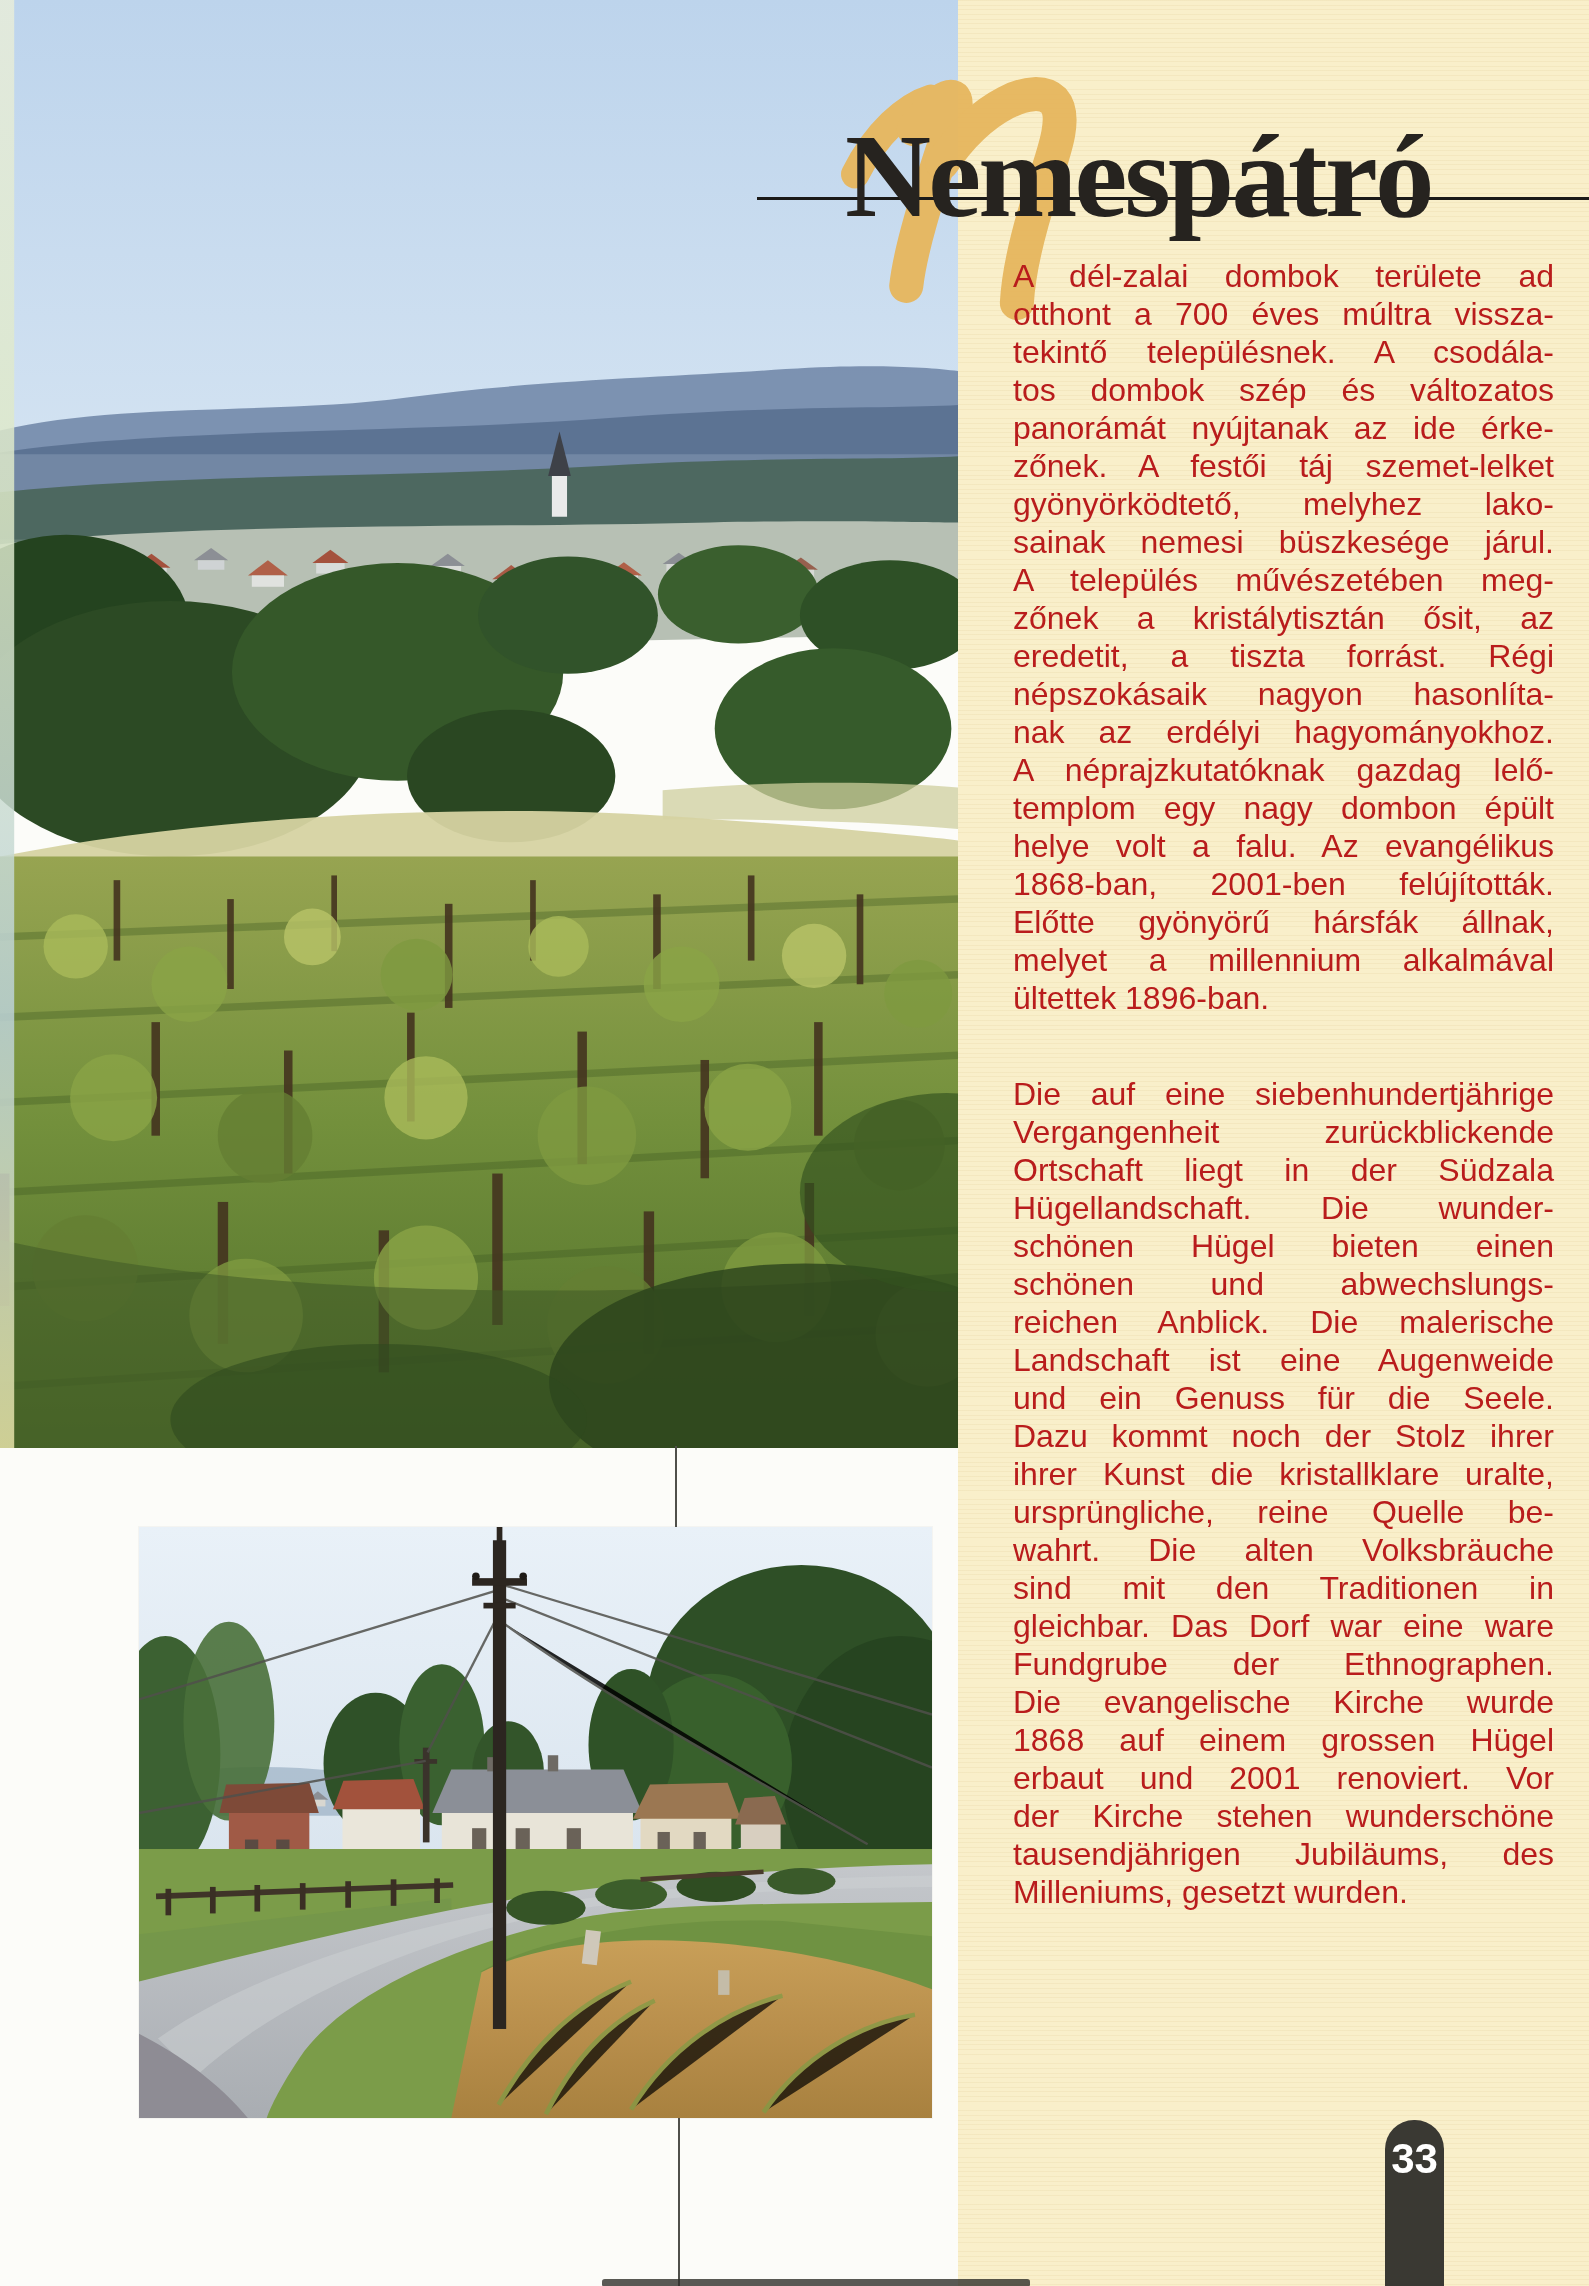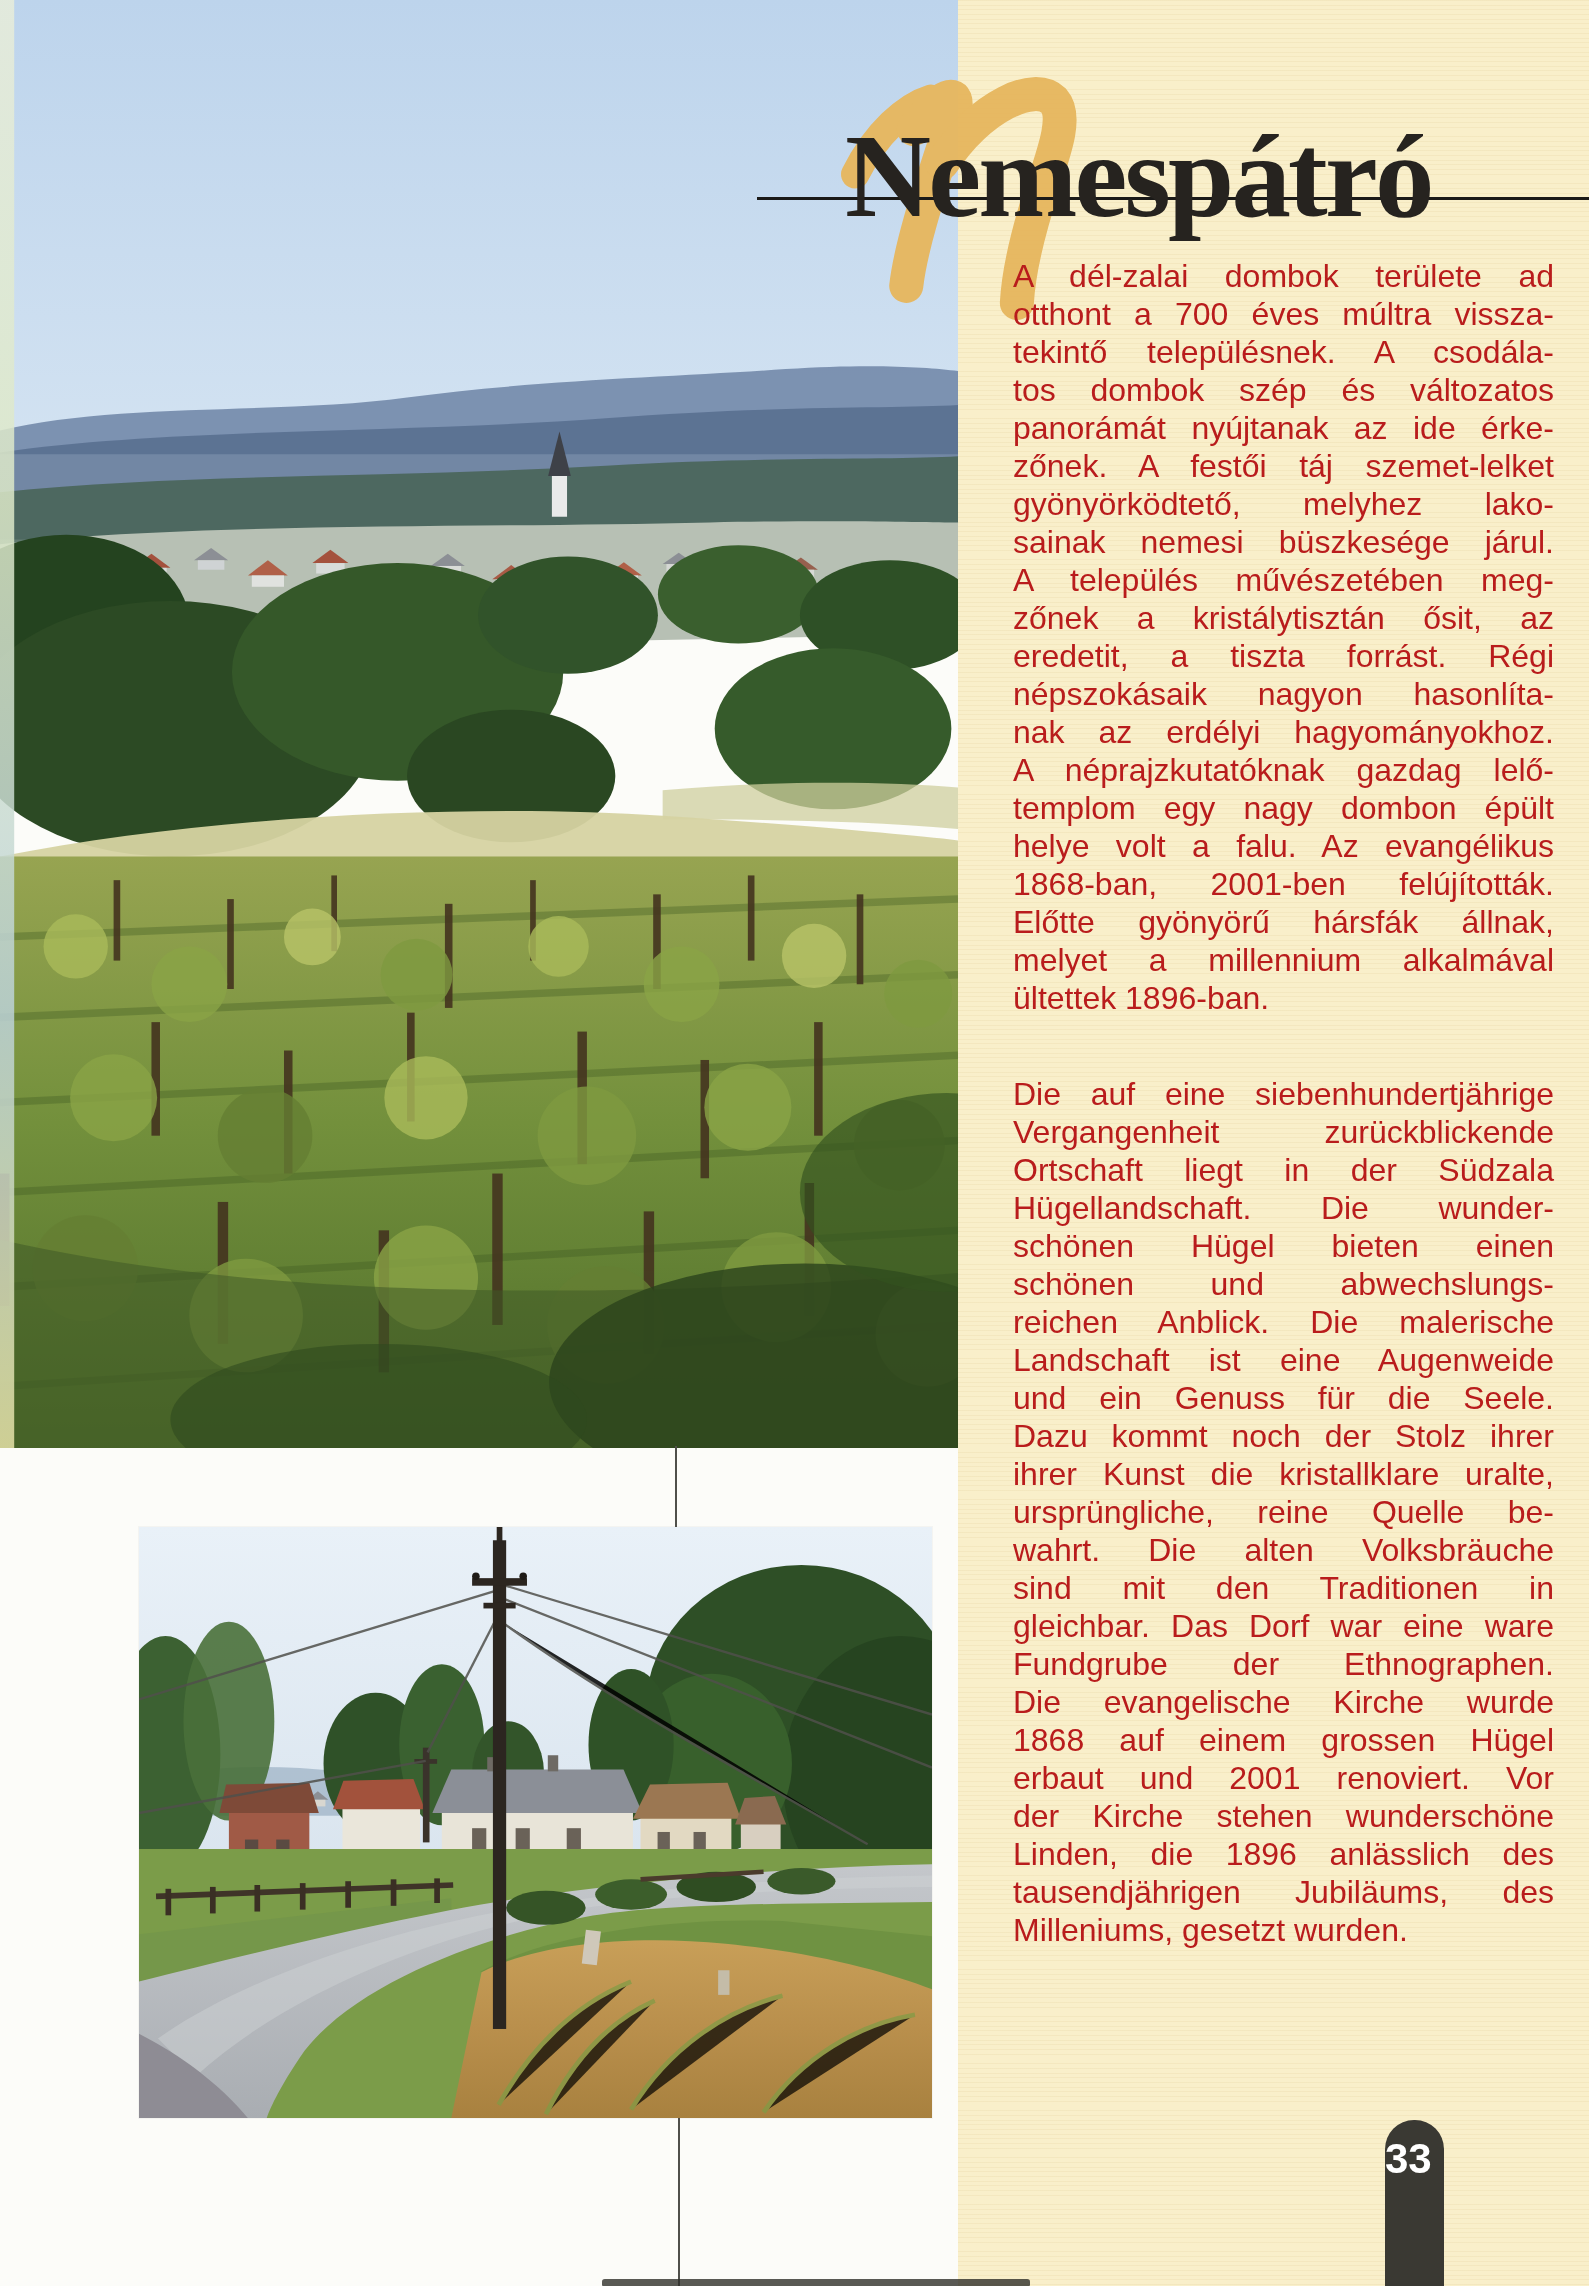--- a/index.html
+++ b/index.html
@@ -31,21 +31,21 @@
   .tline{text-align:justify;text-align-last:justify;height:38px;overflow:visible;}
   .tlast{text-align-last:left;}
 
   
   .vline{position:absolute;width:1.9px;background:#4f4f4a;z-index:2;}
   .vline-1{left:675px;top:1446px;height:81px;}
   .vline-2{left:678px;top:2118px;height:168px;}
 
   
   .page-tab{position:absolute;left:1385px;top:2120px;width:59px;height:167px;background:#3a3933;
-            border-radius:29px 29px 0 0;z-index:6;text-align:left;}
+            border-radius:29px 29px 0 0;z-index:6;text-align:center;}
   .page-tab span{display:inline-block;margin-top:15px;color:#ffffff;font-weight:bold;font-size:42px;
             font-family:"Liberation Sans", sans-serif;}
 
   .bottom-streak{position:absolute;left:602px;top:2279px;width:428px;height:7.6px;background:#302f2b;
             opacity:.8;border-radius:2.8px;z-index:6;}
 </style>
 </head>
 <body>
 
 <div class="panel"></div>
@@ -229,21 +229,20 @@
       <div class="tline">ihrer Kunst die kristallklare uralte,</div>
       <div class="tline">ursprüngliche, reine Quelle be-</div>
       <div class="tline">wahrt. Die alten Volksbräuche</div>
       <div class="tline">sind mit den Traditionen in</div>
       <div class="tline">gleichbar. Das Dorf war eine ware</div>
       <div class="tline">Fundgrube der Ethnographen.</div>
       <div class="tline">Die evangelische Kirche wurde</div>
       <div class="tline">1868 auf einem grossen Hügel</div>
       <div class="tline">erbaut und 2001 renoviert. Vor</div>
       <div class="tline">der Kirche stehen wunderschöne</div>
-      <div class="tline">Linden, die 1896 anlässlich des</div>
       <div class="tline">tausendjährigen Jubiläums, des</div>
       <div class="tline tlast">Milleniums, gesetzt wurden.</div>
     </div>
 </main>
 
 <section class="photo photo-bottom">
   <svg viewBox="0 0 838 624" preserveAspectRatio="none">
     <defs>
       <linearGradient id="skyBot" x1="0" y1="0" x2="0" y2="1">
         <stop offset="0" stop-color="#e9f1f8"></stop>

